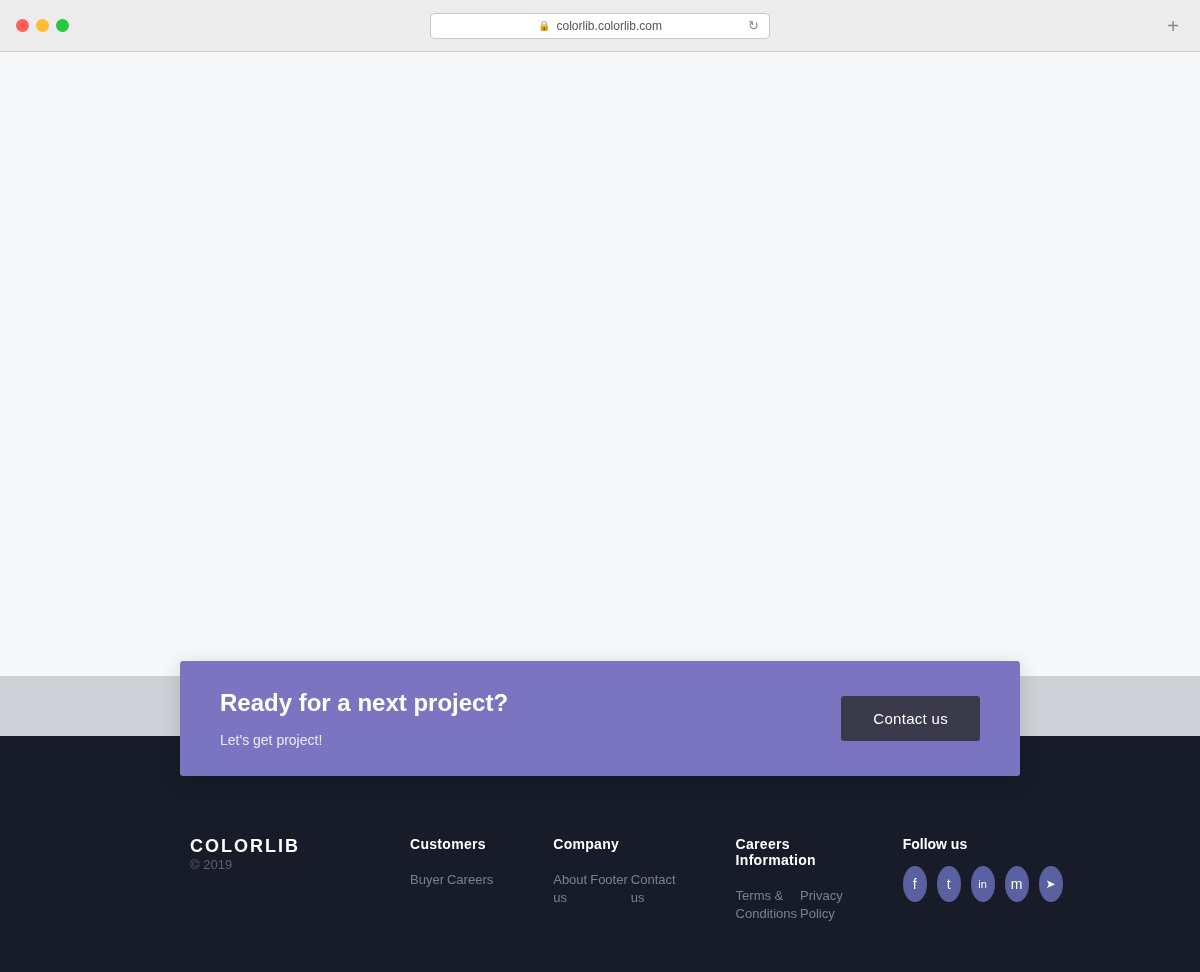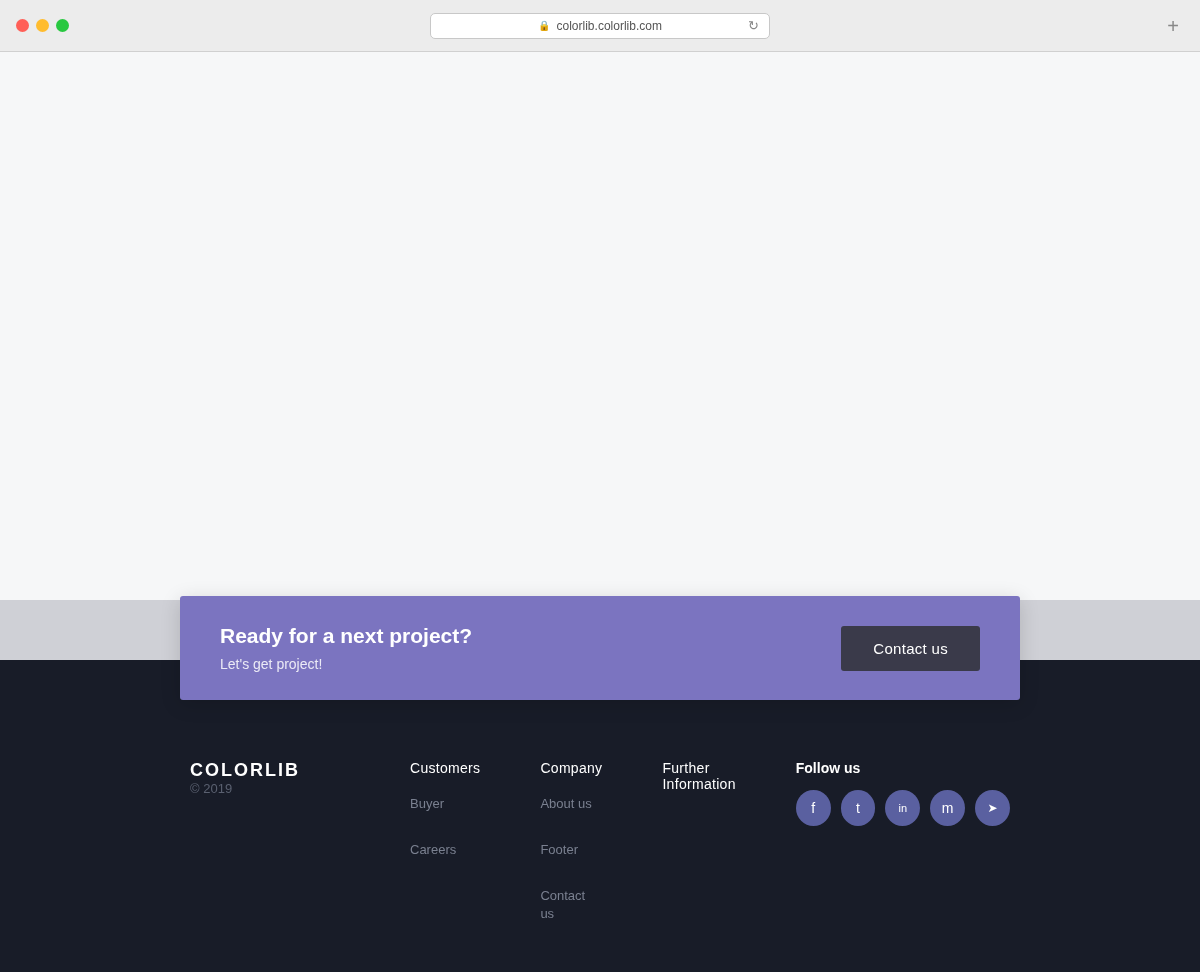--- a/index.html
+++ b/index.html
@@ -135,24 +135,24 @@
       background: #7b74c0;
       border-radius: 3px;
       padding: 28px 40px;
       display: flex;
       align-items: center;
       justify-content: space-between;
       box-shadow: 0 4px 20px rgba(0,0,0,0.15);
     }
 
     .cta-text h2 {
-      font-size: 21px;
+      font-size: 24px;
       color: #ffffff;
       font-weight: 600;
-      margin-bottom: 8px;
+      margin-bottom: 15px;
     }
 
     .cta-text p {
       font-size: 14px;
       color: rgba(255,255,255,0.85);
     }
 
     .cta-button {
       background: #3a3a4a;
       color: #ffffff;
@@ -199,31 +199,31 @@
     }
 
     .footer-columns {
       display: flex;
       gap: 60px;
       flex: 1;
     }
 
     .footer-col h4 {
       font-size: 14px;
-      font-weight: 400;
+      font-weight: 700;
       color: #ffffff;
       margin-bottom: 18px;
       letter-spacing: 0.3px;
     }
 
     .footer-col ul {
       list-style: none;
       display: flex;
-      flex-direction: column;
-      gap: 28px;
+      flex-direction: row;
+      gap: 3px;
     }
 
     .footer-col ul li a {
       font-size: 13px;
       color: #7a8090;
       text-decoration: none;
       transition: color 0.2s;
     }
 
     .footer-social {
@@ -313,21 +313,25 @@
         <div class="footer-col">
           <h4>Company</h4>
           <ul>
             <li><a href="#">About us</a></li>
             <li><a href="#">Footer</a></li>
             <li><a href="#">Contact us</a></li>
           </ul>
         </div>
 
         <div class="footer-col">
-          <h4>Further Information</h4>
+          <h4>Careers Information</h4>
+          <ul>
+            <li><a href="#">Terms &amp; Conditions</a></li>
+            <li><a href="#">Privacy Policy</a></li>
+          </ul>
         </div>
 
       </div>
 
       <div class="footer-social">
         <h4>Follow us</h4>
         <div class="social-icons">
           <a href="#" class="social-icon">f</a>
           <a href="#" class="social-icon">t</a>
           <a href="#" class="social-icon" style="font-size:11px;">in</a>

